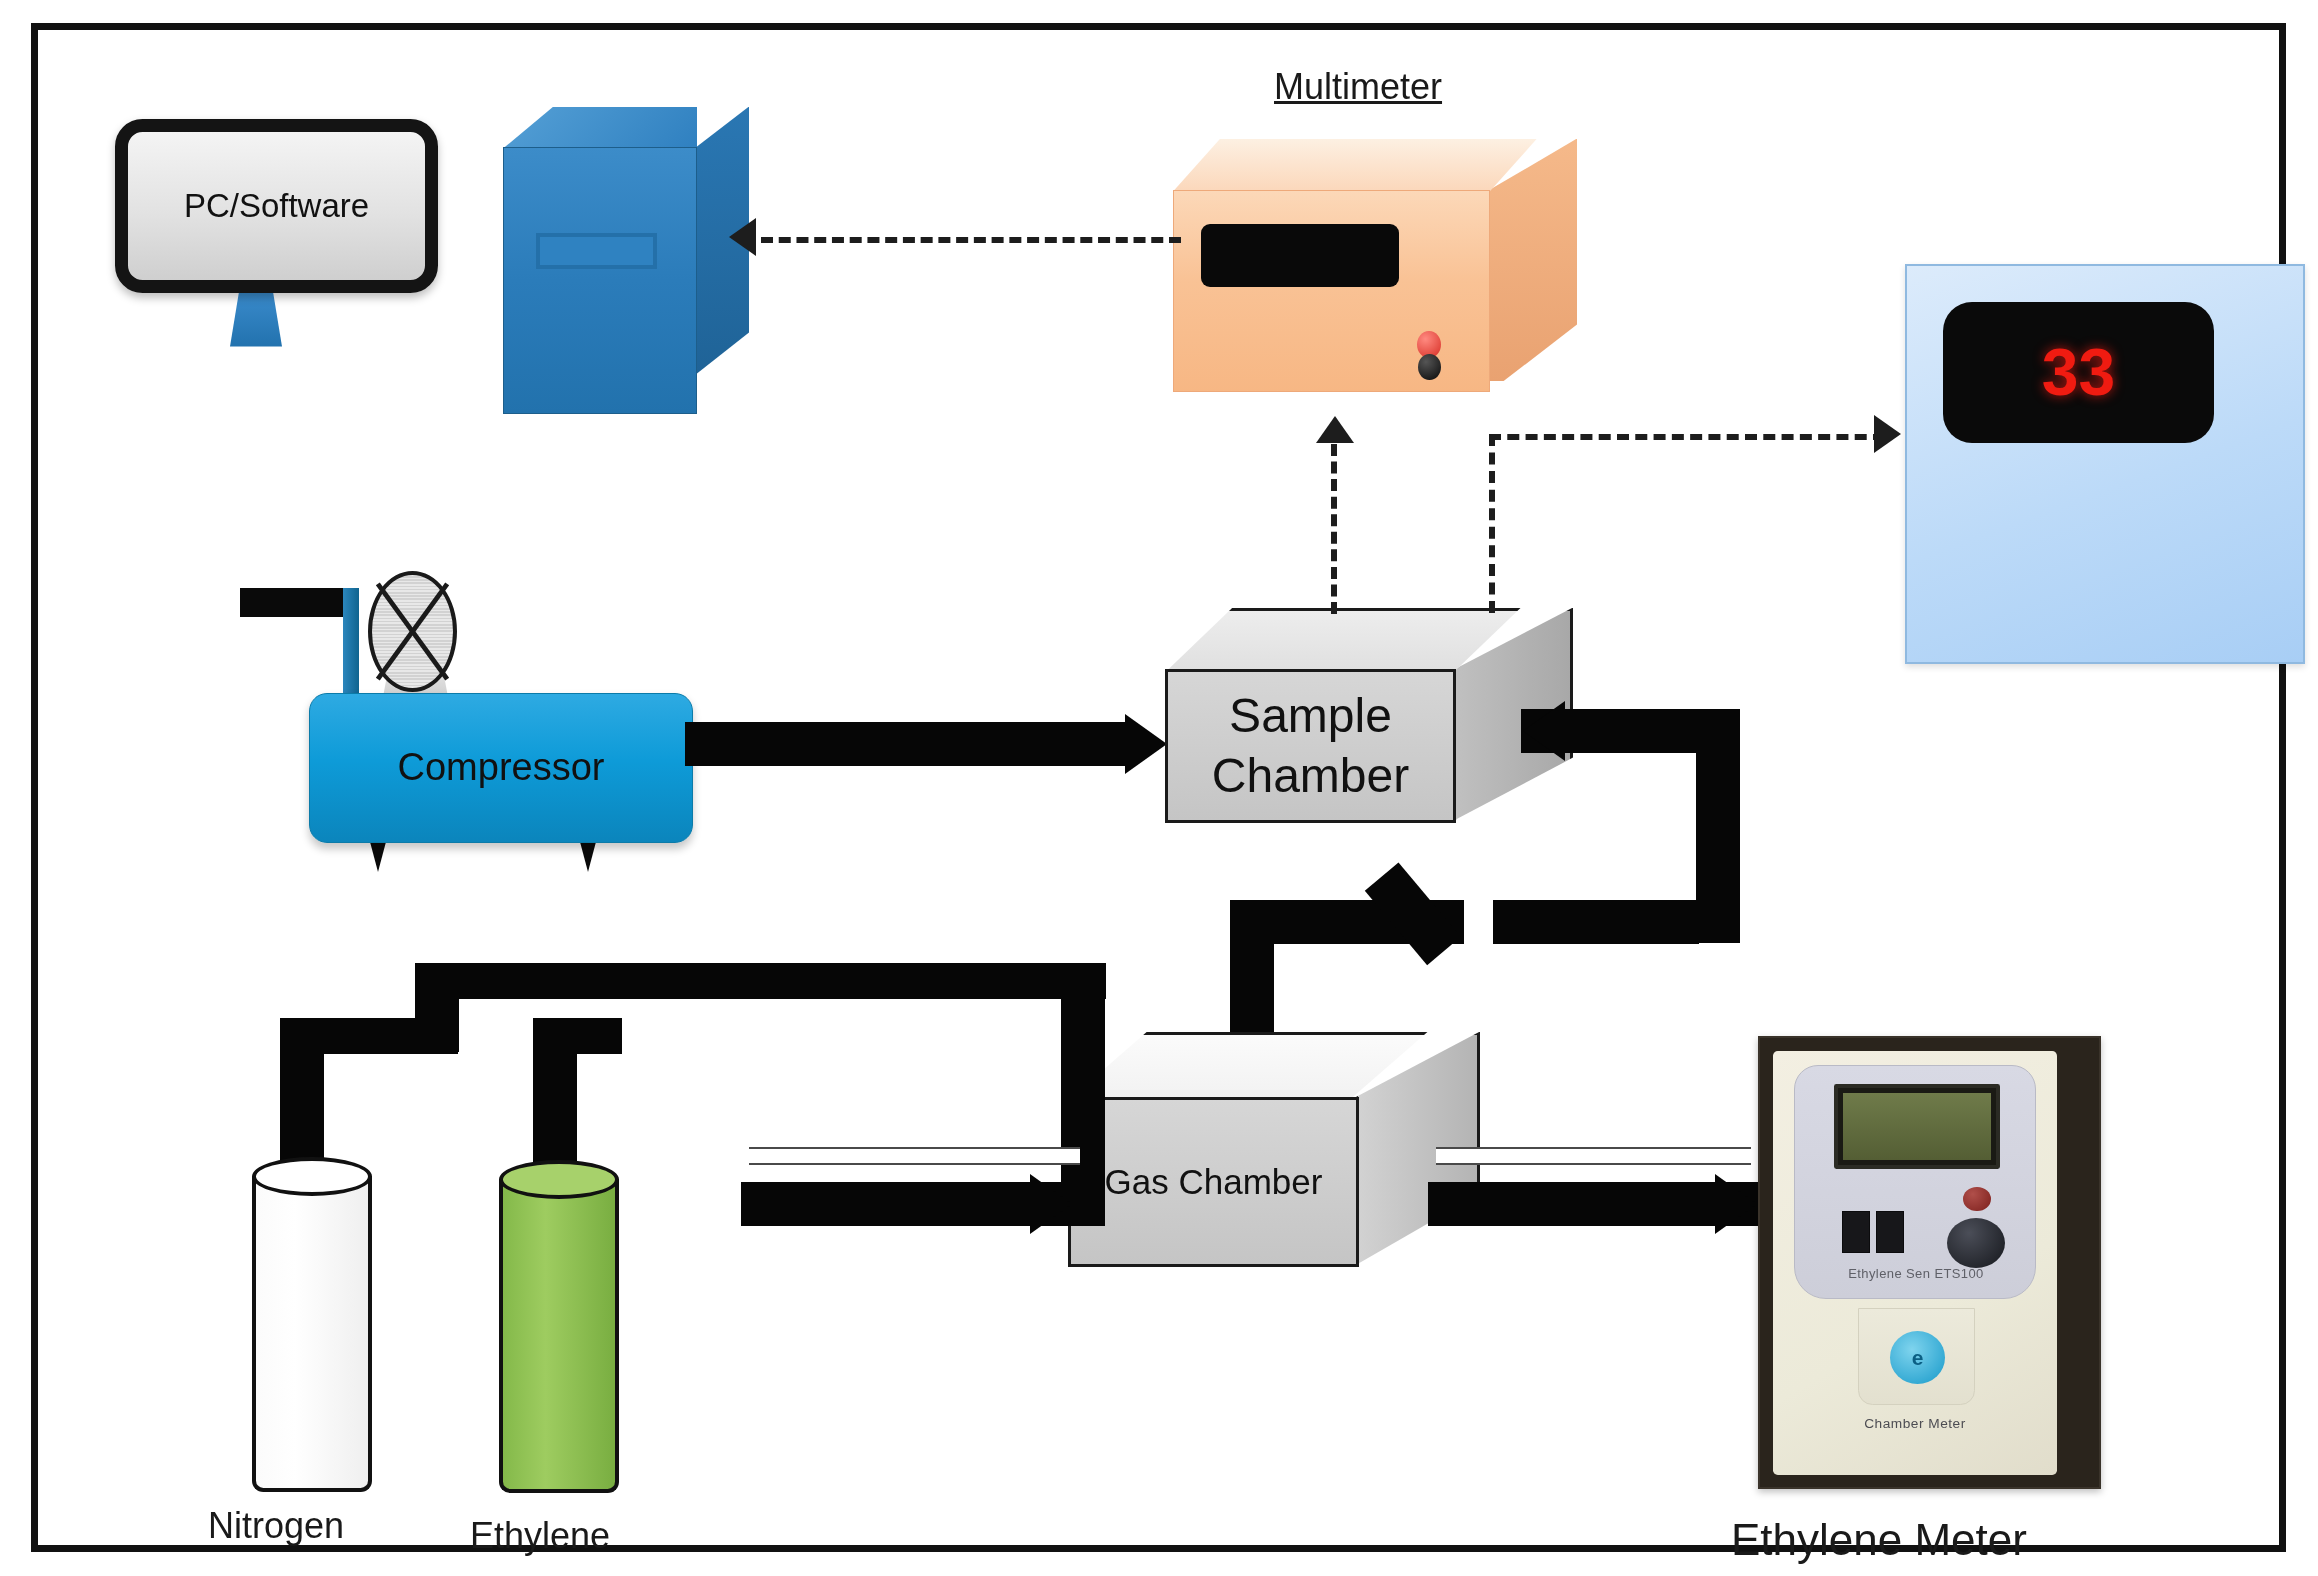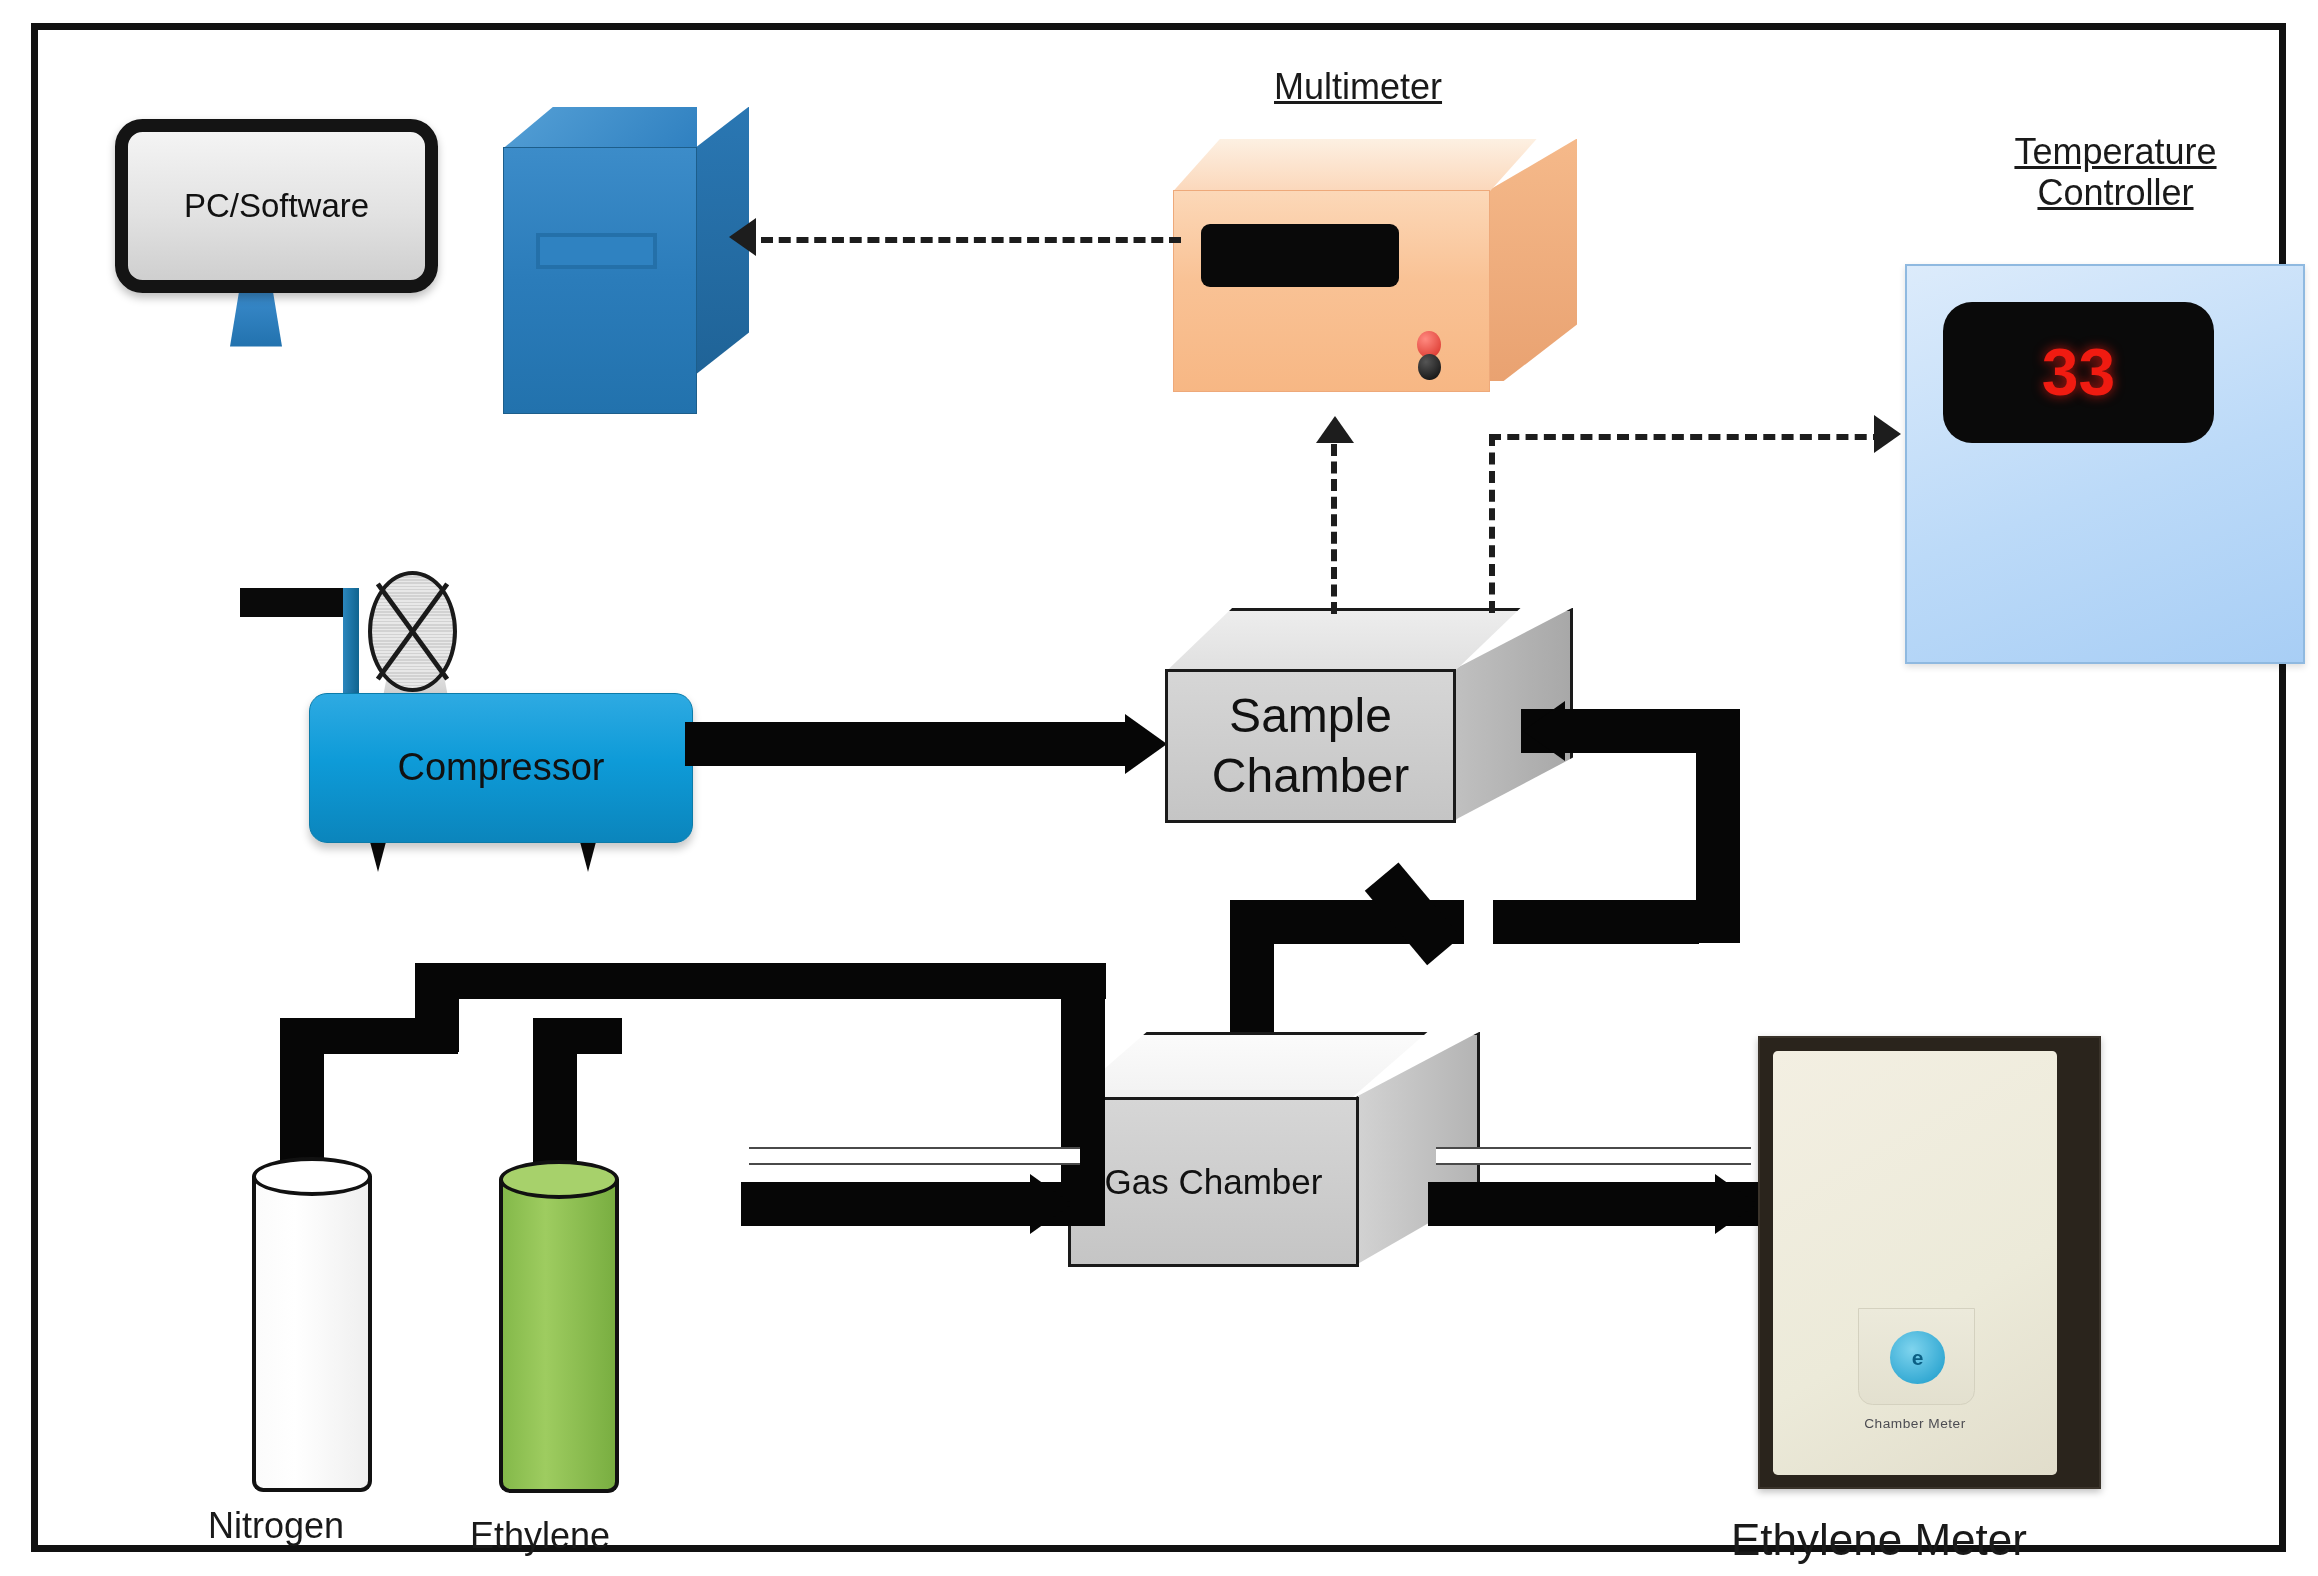--- a/index.html
+++ b/index.html
@@ -169,21 +169,20 @@
     <div id="multimeter-label" class="lbl center">Multimeter</div>
     <div id="multimeter">
       <div id="mm-side"></div>
       <div id="mm-top"></div>
       <div id="mm-front"></div>
       <div id="mm-screen"></div>
       <div id="mm-knob-red"></div>
       <div id="mm-knob-black"></div>
     </div>
 
-    <div id="temp-ctrl-label" class="lbl center" style="width:291px;">Temperature<br>Controller</div>
     <div id="temp-ctrl">
       <div id="temp-screen">
         <span id="temp-value">33</span>
       </div>
     </div>
 
     <div id="comp-pipe-h" class="pipe"></div>
     <div id="comp-pipe-v"></div>
     <div id="comp-motor-base"></div>
     <div id="comp-motor"></div>
@@ -247,20 +246,30 @@
     </div>
     <div id="nitrogen-label" class="lbl">Nitrogen</div>
     <div id="ethylene-label" class="lbl">Ethylene</div>
 
     <div class="pipe" style="left:1390px;top:1152px;width:339px;height:44px;"></div>
     <div class="arrow-r" style="left:1677px;top:1144px;"></div>
     <div class="tube" style="left:1398px;top:1117px;width:315px;"></div>
 
     <div id="eth-meter">
       <div id="em-case">
+        <div id="em-panel">
+          <div id="em-display">
+            <div id="em-display-in"></div>
+          </div>
+          <div id="em-sw1"></div>
+          <div id="em-sw2"></div>
+          <div id="em-led"></div>
+          <div id="em-knob"></div>
+          <div id="em-model">Ethylene Sen ETS100</div>
+        </div>
         <div id="em-logo-area">
           <div id="em-logo">e</div>
         </div>
         <div id="em-bottom-text">Chamber Meter</div>
       </div>
     </div>
     <div id="eth-meter-label" class="lbl">Ethylene Meter</div>
 
     <div class="dash-h" style="left:723px;top:207px;width:420px;"></div>
     <div class="tri-left" style="left:691px;top:188px;"></div>

